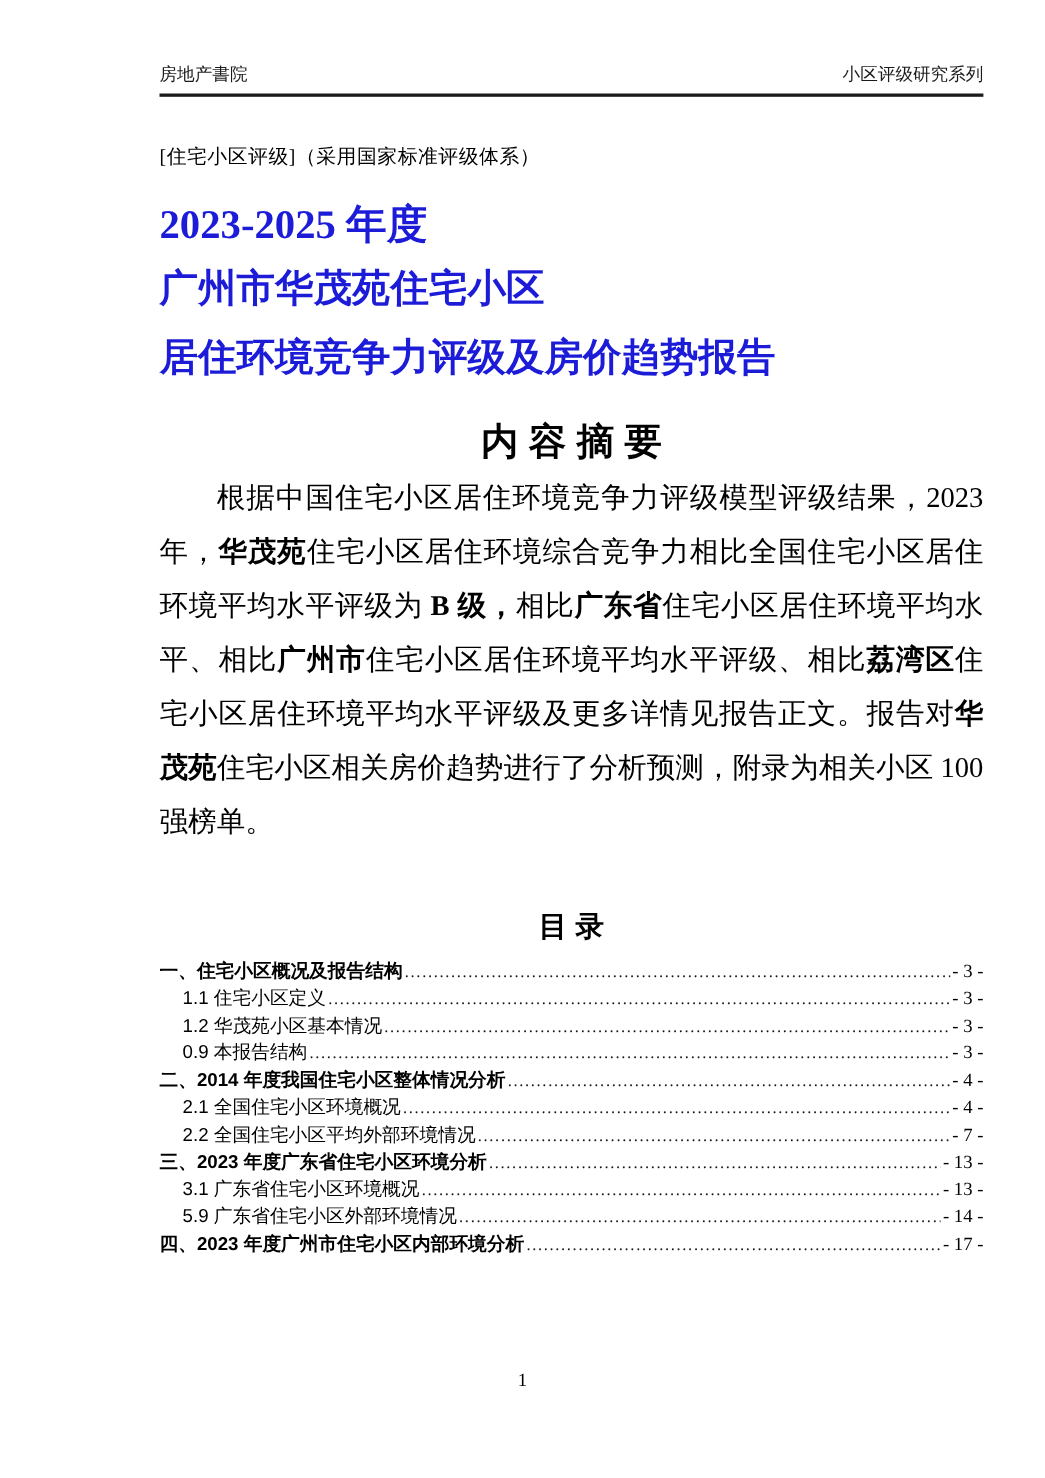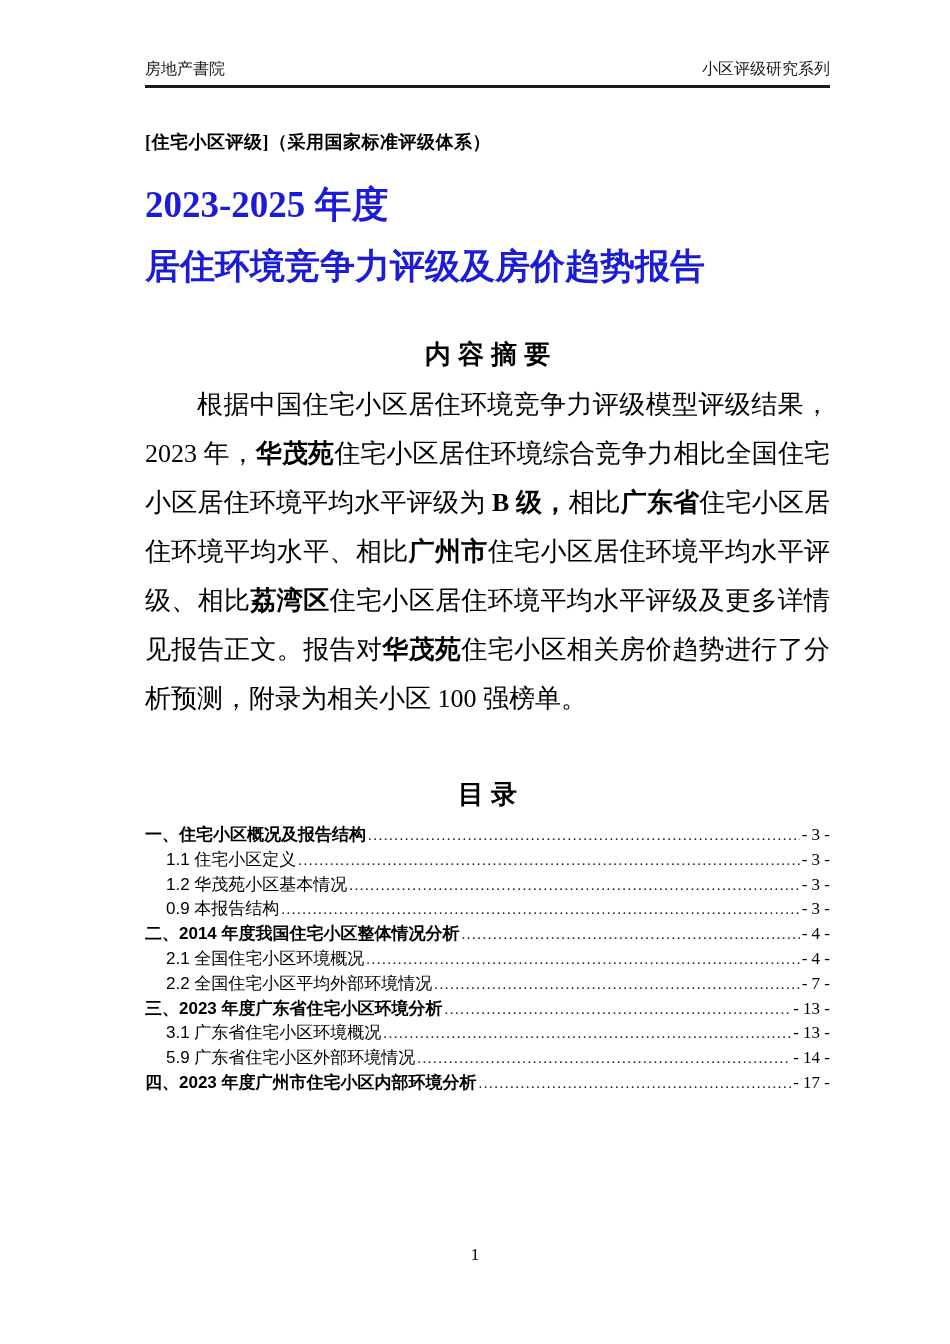--- a/index.html
+++ b/index.html
@@ -5,45 +5,45 @@
   html,body { margin:0; padding:0; background:#ffffff; }
   .page {
     position:relative;
     width:950px; height:1344px;
     background:#ffffff;
     color:#000;
     font-family:"Liberation Serif","DejaVu Serif",serif;
     overflow:hidden;
     box-sizing:border-box;
   }
-  .inner { padding:58px 120px 0 145px; }
+  .inner { padding:58px 56px 0 145px; }
 
   .hdr {
     display:flex; justify-content:space-between; align-items:flex-end;
     font-family:"Liberation Sans","DejaVu Sans",sans-serif;
     font-size:16px; line-height:22px; color:#1a1a1a;
     padding-bottom:5px; border-bottom:3px solid #1b1b1b;
   }
 
   .class-label {
     margin:42px 0 0 0;
-    font-size:18px; font-weight:700; line-height:24px;
+    font-size:18px; font-weight:400; line-height:24px;
     letter-spacing:0.5px;
   }
 
   .t { font-weight:700; color:#1c1cd8; }
   .t1 { margin:27px 0 0 0; font-size:37px; line-height:48px; }
   .t2 { margin:10px 0 0 0; font-size:35px; line-height:48px; }
   .t3 { margin:14px 0 0 0; font-size:35px; line-height:48px; }
   .edition { margin:19px 0 0 0; text-align:center; font-weight:700; color:#1c1cd8; font-size:27px; line-height:40px; }
 
   .abstract-h {
-    margin:45px 0 0 0; text-align:center;
+    margin:35px 0 0 0; text-align:center;
     font-family:"Liberation Sans","DejaVu Sans",sans-serif;
-    font-weight:700; font-size:26px; line-height:36px; color:#000;
+    font-weight:700; font-size:34px; line-height:36px; color:#000;
   }
   .abstract {
     margin:8px 0 0 0;
     font-size:26px; line-height:49px;
     text-align:justify; text-indent:2em;
   }
   .abstract .b { font-weight:700; }
 
   .toc-h {
     margin:54px 0 0 0; text-align:center;
@@ -84,20 +84,21 @@
   <div class="inner">
 
     <div class="hdr">
       <span>房地产書院</span>
       <span>小区评级研究系列</span>
     </div>
 
     <p class="class-label">[住宅小区评级]（采用国家标准评级体系）</p>
 
     <div class="t t1">2023-2025 年度</div>
+    <div class="t t2">广州市华茂苑住宅小区</div>
     <div class="t t3">居住环境竞争力评级及房价趋势报告</div>
 
     <div class="abstract-h">内 容 摘 要</div>
     <p class="abstract"><span class="">根据中国住宅小区居住环境竞争力评级模型评级结果，2023 年，</span><span class="b">华茂苑</span><span class="">住宅小区居住环境综合竞争力相比全国住宅小区居住环境平均水平评级为 </span><span class="b">B 级，</span><span class="">相比</span><span class="b">广东省</span><span class="">住宅小区居住环境平均水平、相比</span><span class="b">广州市</span><span class="">住宅小区居住环境平均水平评级、相比</span><span class="b">荔湾区</span><span class="">住宅小区居住环境平均水平评级及更多详情见报告正文。报告对</span><span class="b">华茂苑</span><span class="">住宅小区相关房价趋势进行了分析预测，附录为相关小区 100 强榜单。</span></p>
 
     <div class="toc-h">目 录</div>
     <nav class="toc">
         <div class="toc-row l1">
           <span class="toc-label">一、住宅小区概况及报告结构</span>
           <span class="toc-leader">........................................................................................................................................................................................................</span>

